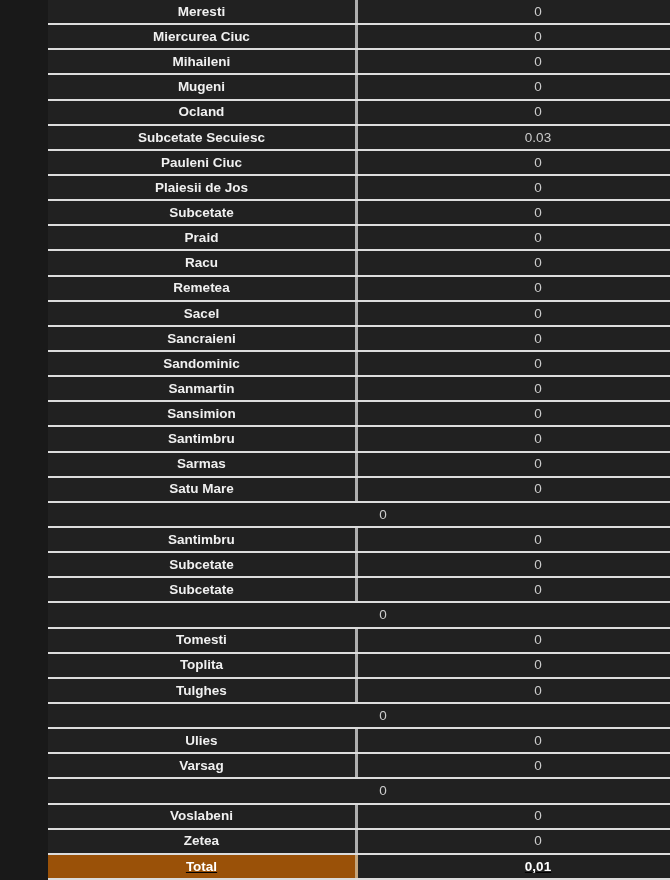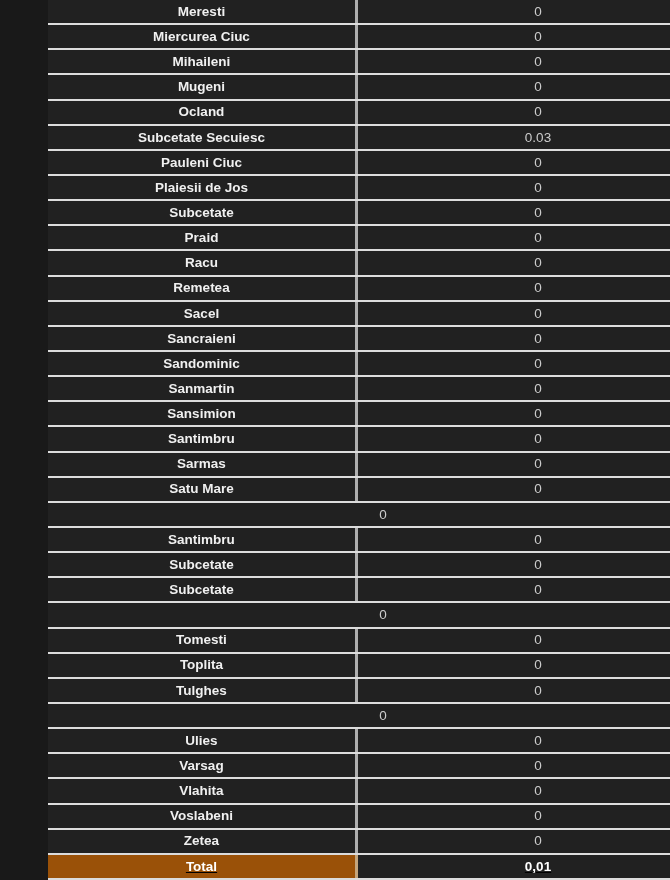--- a/index.html
+++ b/index.html
@@ -212,21 +212,20 @@
     <div class="cell name">Ulies</div>
     <div class="cell value">0</div>
   </div>
 
   <div class="row">
     <div class="cell name">Varsag</div>
     <div class="cell value">0</div>
   </div>
 
   <div class="row">
-    <div class="cell name">Vlahita</div>
     <div class="cell value">0</div>
   </div>
 
   <div class="row">
     <div class="cell name">Voslabeni</div>
     <div class="cell value">0</div>
   </div>
 
   <div class="row">
     <div class="cell name">Zetea</div>

